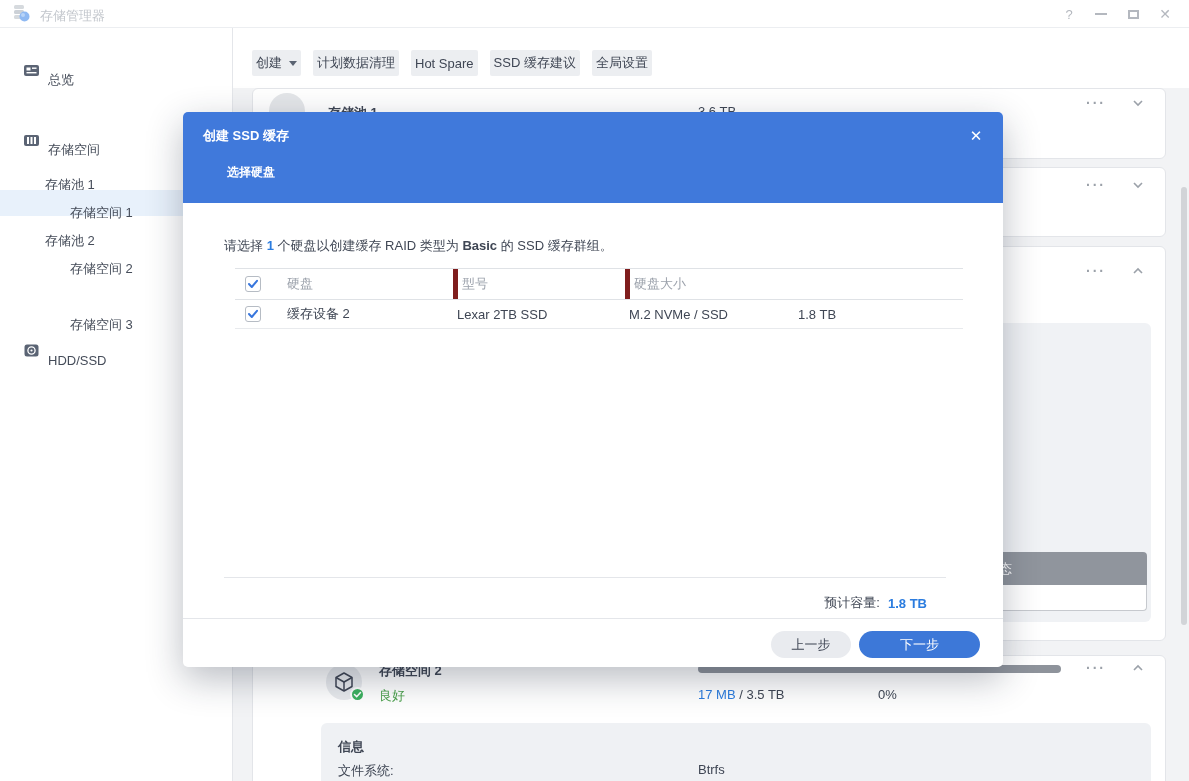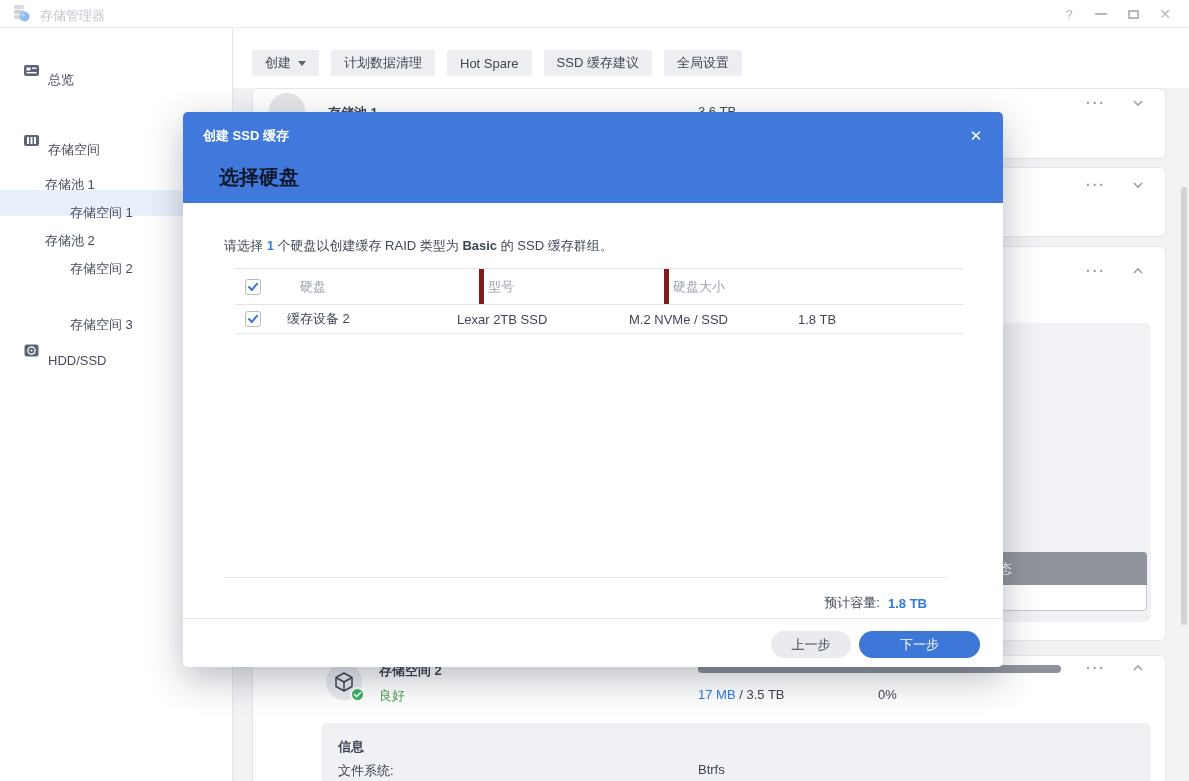--- a/index.html
+++ b/index.html
@@ -27,21 +27,21 @@
   .side-item.lv1 .lbl { margin-left:45px; }
   .side-item.lv2 .lbl { margin-left:70px; }
   .side-item.selected { background:#e8f1fb; }
   .side-ic { position:absolute; left:23px; top:5px; }
 
   
   .content-bg { position:absolute; left:233px; top:88px; width:956px; height:693px; background:#f2f3f5; z-index:0; }
 
   
   .toolbar { position:absolute; left:252px; top:50px; height:26px; display:flex; gap:12px; z-index:1; }
-  .tb-btn { height:26px; padding:0 13px; background:#eceef1; border-radius:2px; display:flex; align-items:center; gap:7px; color:#3f4654; cursor:pointer; white-space:nowrap; }
+  .tb-btn { height:26px; padding:0 4px; background:#eceef1; border-radius:2px; display:flex; align-items:center; gap:7px; color:#3f4654; cursor:pointer; white-space:nowrap; }
   .caret { width:0; height:0; border-left:4px solid transparent; border-right:4px solid transparent; border-top:5px solid #5a6372; }
 
   
   .card { position:absolute; left:252px; width:914px; background:#fff; border:1px solid #e3e5e9; border-radius:6px; z-index:1; }
   .dots-ic { position:absolute; width:20px; height:16px; color:#9ba1a9; font-weight:bold; letter-spacing:2px; text-align:center; line-height:14px; cursor:pointer; font-size:14px; }
   .chev-ic { position:absolute; width:16px; height:16px; cursor:pointer; }
   .avatar { position:absolute; width:36px; height:36px; border-radius:50%; background:#e4e6e9; }
   .card-title { position:absolute; font-weight:bold; color:#3f4654; }
   .muted-val { position:absolute; color:#3f4654; }
   .panel { position:absolute; background:#f0f2f5; border-radius:6px; }
@@ -57,28 +57,28 @@
   .info-panel { position:absolute; background:#eff1f4; border-radius:6px; }
   .info-title { position:absolute; font-weight:bold; }
 
   .scroll-thumb { position:absolute; left:1181px; top:187px; width:6px; height:438px; background:#d2d4d8; border-radius:3px; z-index:1; cursor:pointer; }
 
   
   .dialog { position:absolute; left:183px; top:112px; width:820px; height:555px; background:#fff; border-radius:5px; box-shadow:0 12px 36px rgba(25,35,55,.30); z-index:10; }
   .dlg-head { position:absolute; left:0; top:0; width:820px; height:91px; background:#4079db; border-radius:5px 5px 0 0; }
   .dlg-title { position:absolute; left:20px; top:15px; color:#fff; font-weight:600; font-size:13px; }
   .dlg-close { position:absolute; right:16px; top:13px; color:#fff; font-size:15px; width:22px; height:22px; text-align:center; line-height:22px; cursor:pointer; }
-  .dlg-step { position:absolute; left:36px; top:52px; color:#0f172a; font-weight:bold; font-size:20px; }
+  .dlg-step { position:absolute; left:44px; top:52px; color:#ffffff; font-weight:bold; font-size:12px; }
   .dlg-desc { position:absolute; left:41px; top:125px; color:#3f4654; }
   .dlg-desc .num { color:#2b7cdf; font-weight:bold; }
   .dlg-desc .bold { font-weight:bold; }
 
   .tbl { position:absolute; left:52px; top:156px; width:728px; }
   .tbl-row { display:flex; align-items:center; }
-  .tbl-head { height:37px; border-top:1px solid #dfe2e6; border-bottom:1px solid #dfe2e6; color:#9ba1ab;gap:13px; }
+  .tbl-head { height:32px; border-top:1px solid #dfe2e6; border-bottom:1px solid #dfe2e6; color:#9ba1ab; }
   .tbl-data { height:29px; border-bottom:1px solid #e8eaed; color:#3f4654; }
   .c-check { width:36px; display:flex; justify-content:center; }
   .c1 { width:182px; padding-left:16px; }
   .c2 { width:172px; padding-left:4px; }
   .c3 { width:169px; padding-left:4px; }
   .c4 { width:150px; padding-left:4px; }
   .tbl-head .c1,.tbl-head .c2,.tbl-head .c3,.tbl-head .c4 { align-self:stretch; display:flex; align-items:center; border-left:5px solid #7f1d1d; }
   .tbl-head .c1 { border-left:none; }
   .checkbox { width:16px; height:16px; background:#fff; border:1px solid #b6bcc4; border-radius:3px; display:flex; align-items:center; justify-content:center; cursor:pointer; }
 

